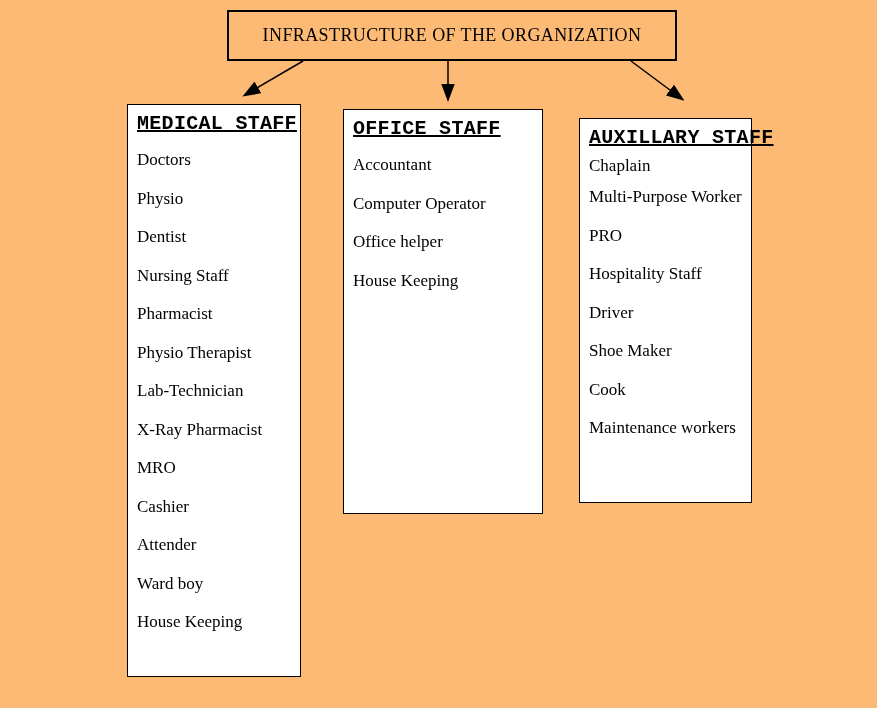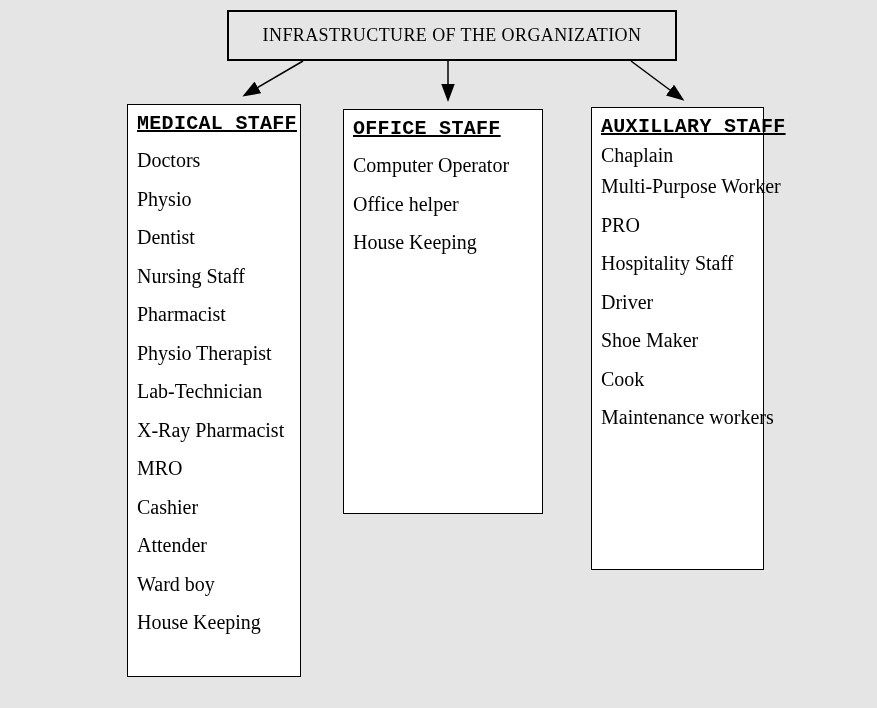--- a/index.html
+++ b/index.html
@@ -4,21 +4,21 @@
 <style>
   html, body {
     margin: 0;
     padding: 0;
     background: #ffffff;
   }
   .canvas {
     position: relative;
     width: 877px;
     height: 708px;
-    background: #e5e5e5;
+    background: #fdba74;
     font-family: "Liberation Serif", "DejaVu Serif", serif;
     color: #000000;
     overflow: hidden;
   }
   .title-box {
     position: absolute;
     left: 227px;
     top: 10px;
     width: 450px;
     height: 51px;
@@ -41,34 +41,34 @@
   }
   .staff-box {
     position: absolute;
     border: 1.5px solid #000000;
     box-sizing: border-box;
     background: #ffffff;
     padding: 8px 9px;
   }
   .box-medical { left: 127px; top: 104px; width: 174px; height: 573px; }
   .box-office  { left: 343px; top: 109px; width: 200px; height: 405px; }
-  .box-aux     { left: 579px; top: 107px; width: 173px; height: 463px; margin-left: 12px; }
+  .box-aux     { left: 579px; top: 118px; width: 173px; height: 385px; }
   .staff-header {
     font-size: 20px;
     font-weight: bold;
     text-decoration: underline;
     line-height: 21px;
     letter-spacing: 0.3px;
     white-space: nowrap;
     margin-bottom: 18px;
     font-family: Liberation Mono, monospace;
   }
   .box-aux .staff-header { margin-bottom: 10px; }
   .staff-items .list-item {
-    font-size: 20px;
+    font-size: 17px;
     line-height: 16px;
     margin-bottom: 22.5px;
     white-space: nowrap;
   }
   .box-aux .staff-items .list-item:first-child { margin-bottom: 15px; font-family: Liberation Serif, serif; }
 </style>
 </head>
 <body>
 
 <div class="canvas">
@@ -103,20 +103,21 @@
         <div class="list-item">Cashier</div>
         <div class="list-item">Attender</div>
         <div class="list-item">Ward boy</div>
         <div class="list-item">House Keeping</div>
       </div>
   </div>
 
   <div class="staff-box box-office">
     <div class="staff-header">OFFICE STAFF</div>
     <div class="staff-items">
+        <div class="list-item">Accountant</div>
         <div class="list-item">Computer Operator</div>
         <div class="list-item">Office helper</div>
         <div class="list-item">House Keeping</div>
       </div>
   </div>
 
   <div class="staff-box box-aux">
     <div class="staff-header">AUXILLARY STAFF</div>
     <div class="staff-items">
         <div class="list-item">Chaplain</div>

